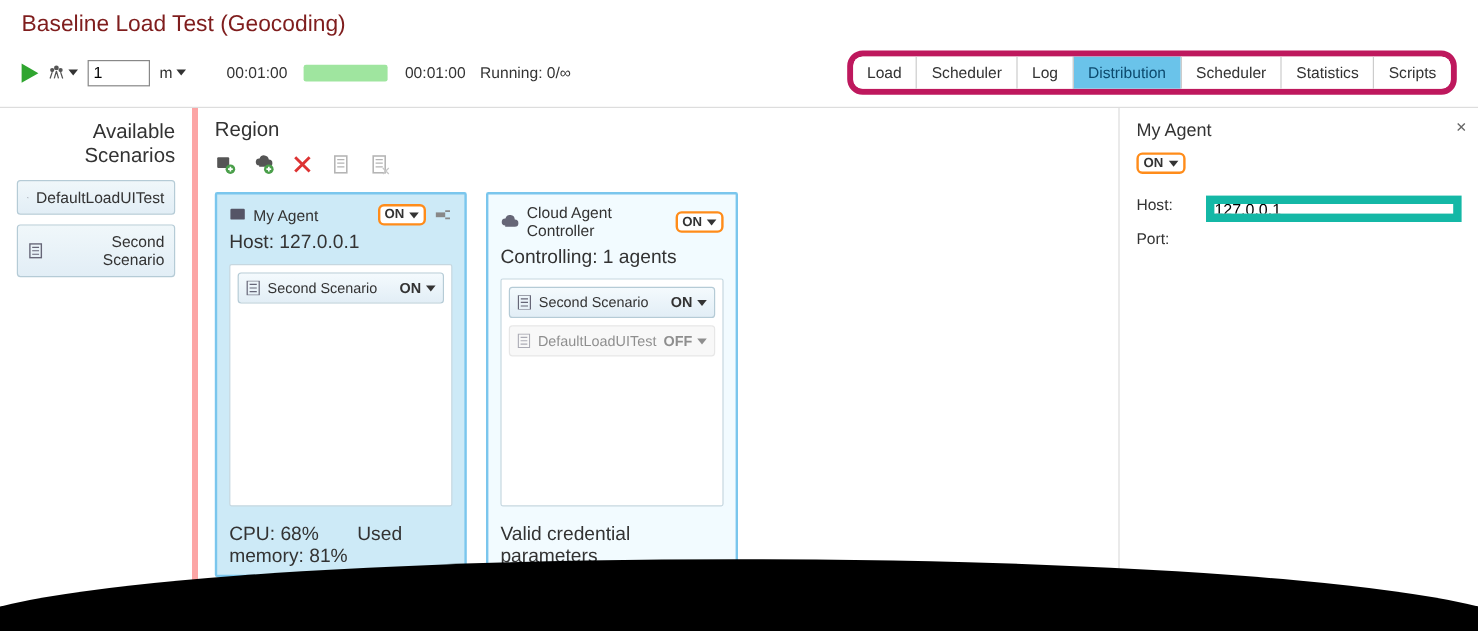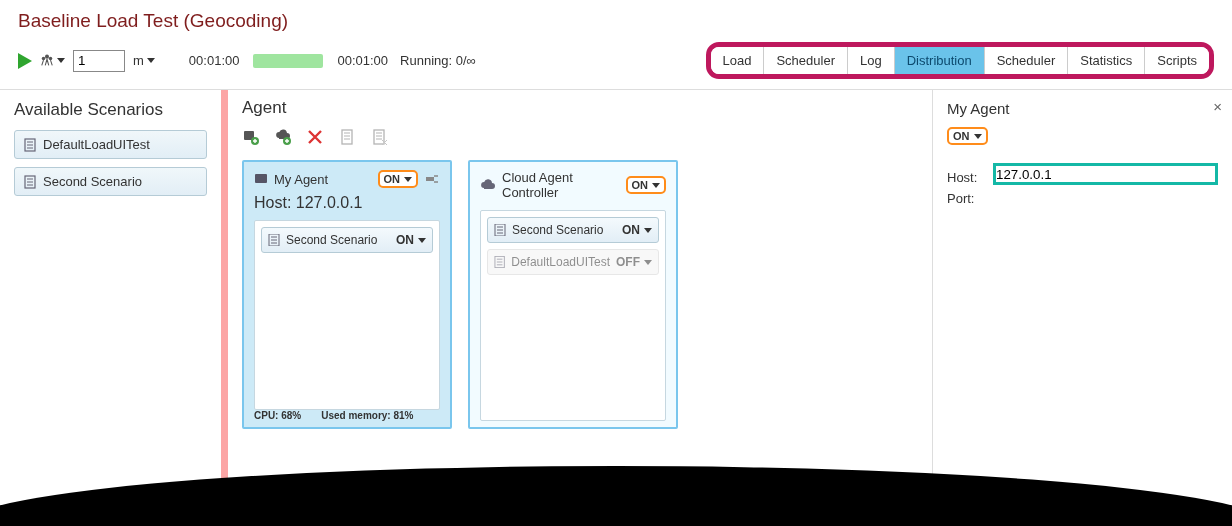--- a/index.html
+++ b/index.html
@@ -27,21 +27,21 @@
   .spacer { flex:1; }
 
   .tabbar { display:flex; border:5px solid #be185d; border-radius:13px; overflow:hidden; }
   .tab { padding:6px 12px; border-left:1px solid #ccc; cursor:pointer; background:#fff; }
   .tab:first-child { border-left:none; }
   .tab.active { background:#6ac3ea; color:#0c4a6e; }
 
   .body-row { display:flex; height:420px; border-top:1px solid #ddd; }
 
   
-  .sidebar { width:228px; padding:10px 14px; border-right:7px solid #fca5a5; }
+  .sidebar { width:165px; padding:10px 14px; border-right:5px solid #fca5a5;text-align:right; }
   .panel-title { font-size:17px; font-weight:400; margin-bottom:10px; }
   .scenario-pill { display:flex; align-items:center; gap:6px; padding:6px 8px;
     border:1px solid #b5cbd6; border-radius:3px; background:linear-gradient(#f0f7fa,#e2eef6);
     margin-bottom:8px; cursor:pointer; }
 
   
   .agents-panel { flex:1; padding:8px 14px; }
   .agents-toolbar { display:flex; gap:14px; align-items:center; margin:6px 0 14px; }
   .tb-icon { width:18px;height:18px;cursor:pointer; }
 
@@ -54,29 +54,29 @@
   .on-pill .tri { font-size:9px; }
   .plug-icon { width:14px;height:10px; color:#888; margin-left:2px; }
 
   .agent-meta { font-size:16px; margin-bottom:4px; }
   .agent-inner { flex:1; background:#fff; border:1px solid #c6d7e0; border-radius:2px; padding:6px; margin-top:4px; min-height:190px; }
   .scn-row { display:flex; align-items:center; gap:6px; padding:5px 6px; border:1px solid #b5cbd6; border-radius:3px; background:linear-gradient(#f4fafd,#e2eef6); margin-bottom:6px; }
   .scn-row.disabled { opacity:.55; background:#f4f4f4; border-color:#d4d4d4; }
   .scn-label { flex:1; font-size:12px; }
   .scn-toggle { display:flex; align-items:center; gap:4px; font-size:12px; font-weight:600; cursor:pointer; }
 
-  .agent-footer { font-size:10px; margin-top:0;font-weight:bold; }
+  .agent-footer { font-size:16px; margin-top:15px; }
 
   
   .props { width:300px; border-left:1px solid #ddd; padding:10px 14px; position:relative; }
   .props-close { position:absolute; right:10px; top:8px; cursor:pointer; color:#666; font-size:15px; }
   .props-title { font-size:15px; margin-bottom:10px; }
-  .props-row { display:flex; align-items:flex-end; gap:8px; margin:6px 0; }
+  .props-row { display:flex; align-items:flex-start; gap:20px; margin:6px 0; }
   .props-row label { width:38px; font-size:13px; }
-  .props-row input { flex:1; height:22px; border:3px solid #14b8a6; padding:0 0; }
+  .props-row input { flex:1; height:22px; border:7px solid #14b8a6; padding:0 0; }
 
   .caret-down { width:0;height:0;border-left:4px solid transparent;border-right:4px solid transparent;border-top:5px solid #333;display:inline-block; }
 
   svg { display:block; }
 </style>
 </head>
 <body>
 
 <div class="app-frame">
 
@@ -133,21 +133,21 @@
             <svg width="14" height="14" viewBox="0 0 14 14">
               <rect x="2" y="1" width="10" height="12" fill="none" stroke="#667" stroke-width="1.2"></rect>
               <path d="M4 4h6M4 7h6M4 10h6" stroke="#667"></path>
             </svg>
             <span>Second Scenario</span>
           </div>
         </div>
     </div>
 
     <div class="agents-panel">
-      <div class="panel-title">Agent</div>
+      <div class="panel-title">Region</div>
       <div class="agents-toolbar">
         <svg class="tb-icon" viewBox="0 0 18 18">
             <rect x="2" y="3" width="10" height="9" rx="1" fill="#555"></rect>
             <circle cx="13" cy="13" r="4" fill="#4a9f4a"></circle>
             <path d="M13 11v4M11 13h4" stroke="#fff" stroke-width="1.4"></path>
           </svg>
         <svg class="tb-icon" viewBox="0 0 18 18">
             <path d="M5 10a3 3 0 0 1 .3-6A4 4 0 0 1 13 5a3 3 0 0 1 0 6H5z" fill="#555"></path>
             <circle cx="13" cy="13" r="4" fill="#4a9f4a"></circle>
             <path d="M13 11v4M11 13h4" stroke="#fff" stroke-width="1.4"></path>
@@ -192,38 +192,40 @@
             <div class="agent-footer">CPU: 68%  Used memory: 81%</div>
           </div>
           <div class="agent-card cloud">
             <div class="agent-card-head">
               <svg width="16" height="14" viewBox="0 0 16 14">
                 <path d="M4 10a3 3 0 0 1 .2-6A4 4 0 0 1 12 5a3 3 0 0 1 0 6H4z" fill="#667"></path>
               </svg>
               <span class="agent-name">Cloud Agent Controller</span>
               <span class="on-pill">ON <span class="caret-down tri"></span></span>
             </div>
+            <div class="agent-meta">Controlling: 1 agents</div>
             <div class="agent-inner">
               <div class="scn-row">
                 <svg width="12" height="12" viewBox="0 0 12 12">
                   <rect x="1" y="0" width="10" height="12" fill="none" stroke="#667"></rect>
                   <path d="M3 3h6M3 6h6M3 9h6" stroke="#667"></path>
                 </svg>
                 <span class="scn-label">Second Scenario</span>
                 <span class="scn-toggle">ON <span class="caret-down"></span></span>
               </div>
               <div class="scn-row disabled">
                 <svg width="12" height="12" viewBox="0 0 12 12">
                   <rect x="1" y="0" width="10" height="12" fill="none" stroke="#667"></rect>
                   <path d="M3 3h6M3 6h6M3 9h6" stroke="#667"></path>
                 </svg>
                 <span class="scn-label">DefaultLoadUITest</span>
                 <span class="scn-toggle">OFF <span class="caret-down"></span></span>
               </div>
             </div>
+            <div class="agent-footer">Valid credential parameters</div>
           </div>
         </div>
     </div>
 
     <div class="props">
       <div class="props-close">×</div>
       <div class="props-title">My Agent</div>
       <div class="on-pill" style="display:inline-flex;margin-bottom:12px;">
         <span>ON</span>
         <span class="caret-down"></span>

